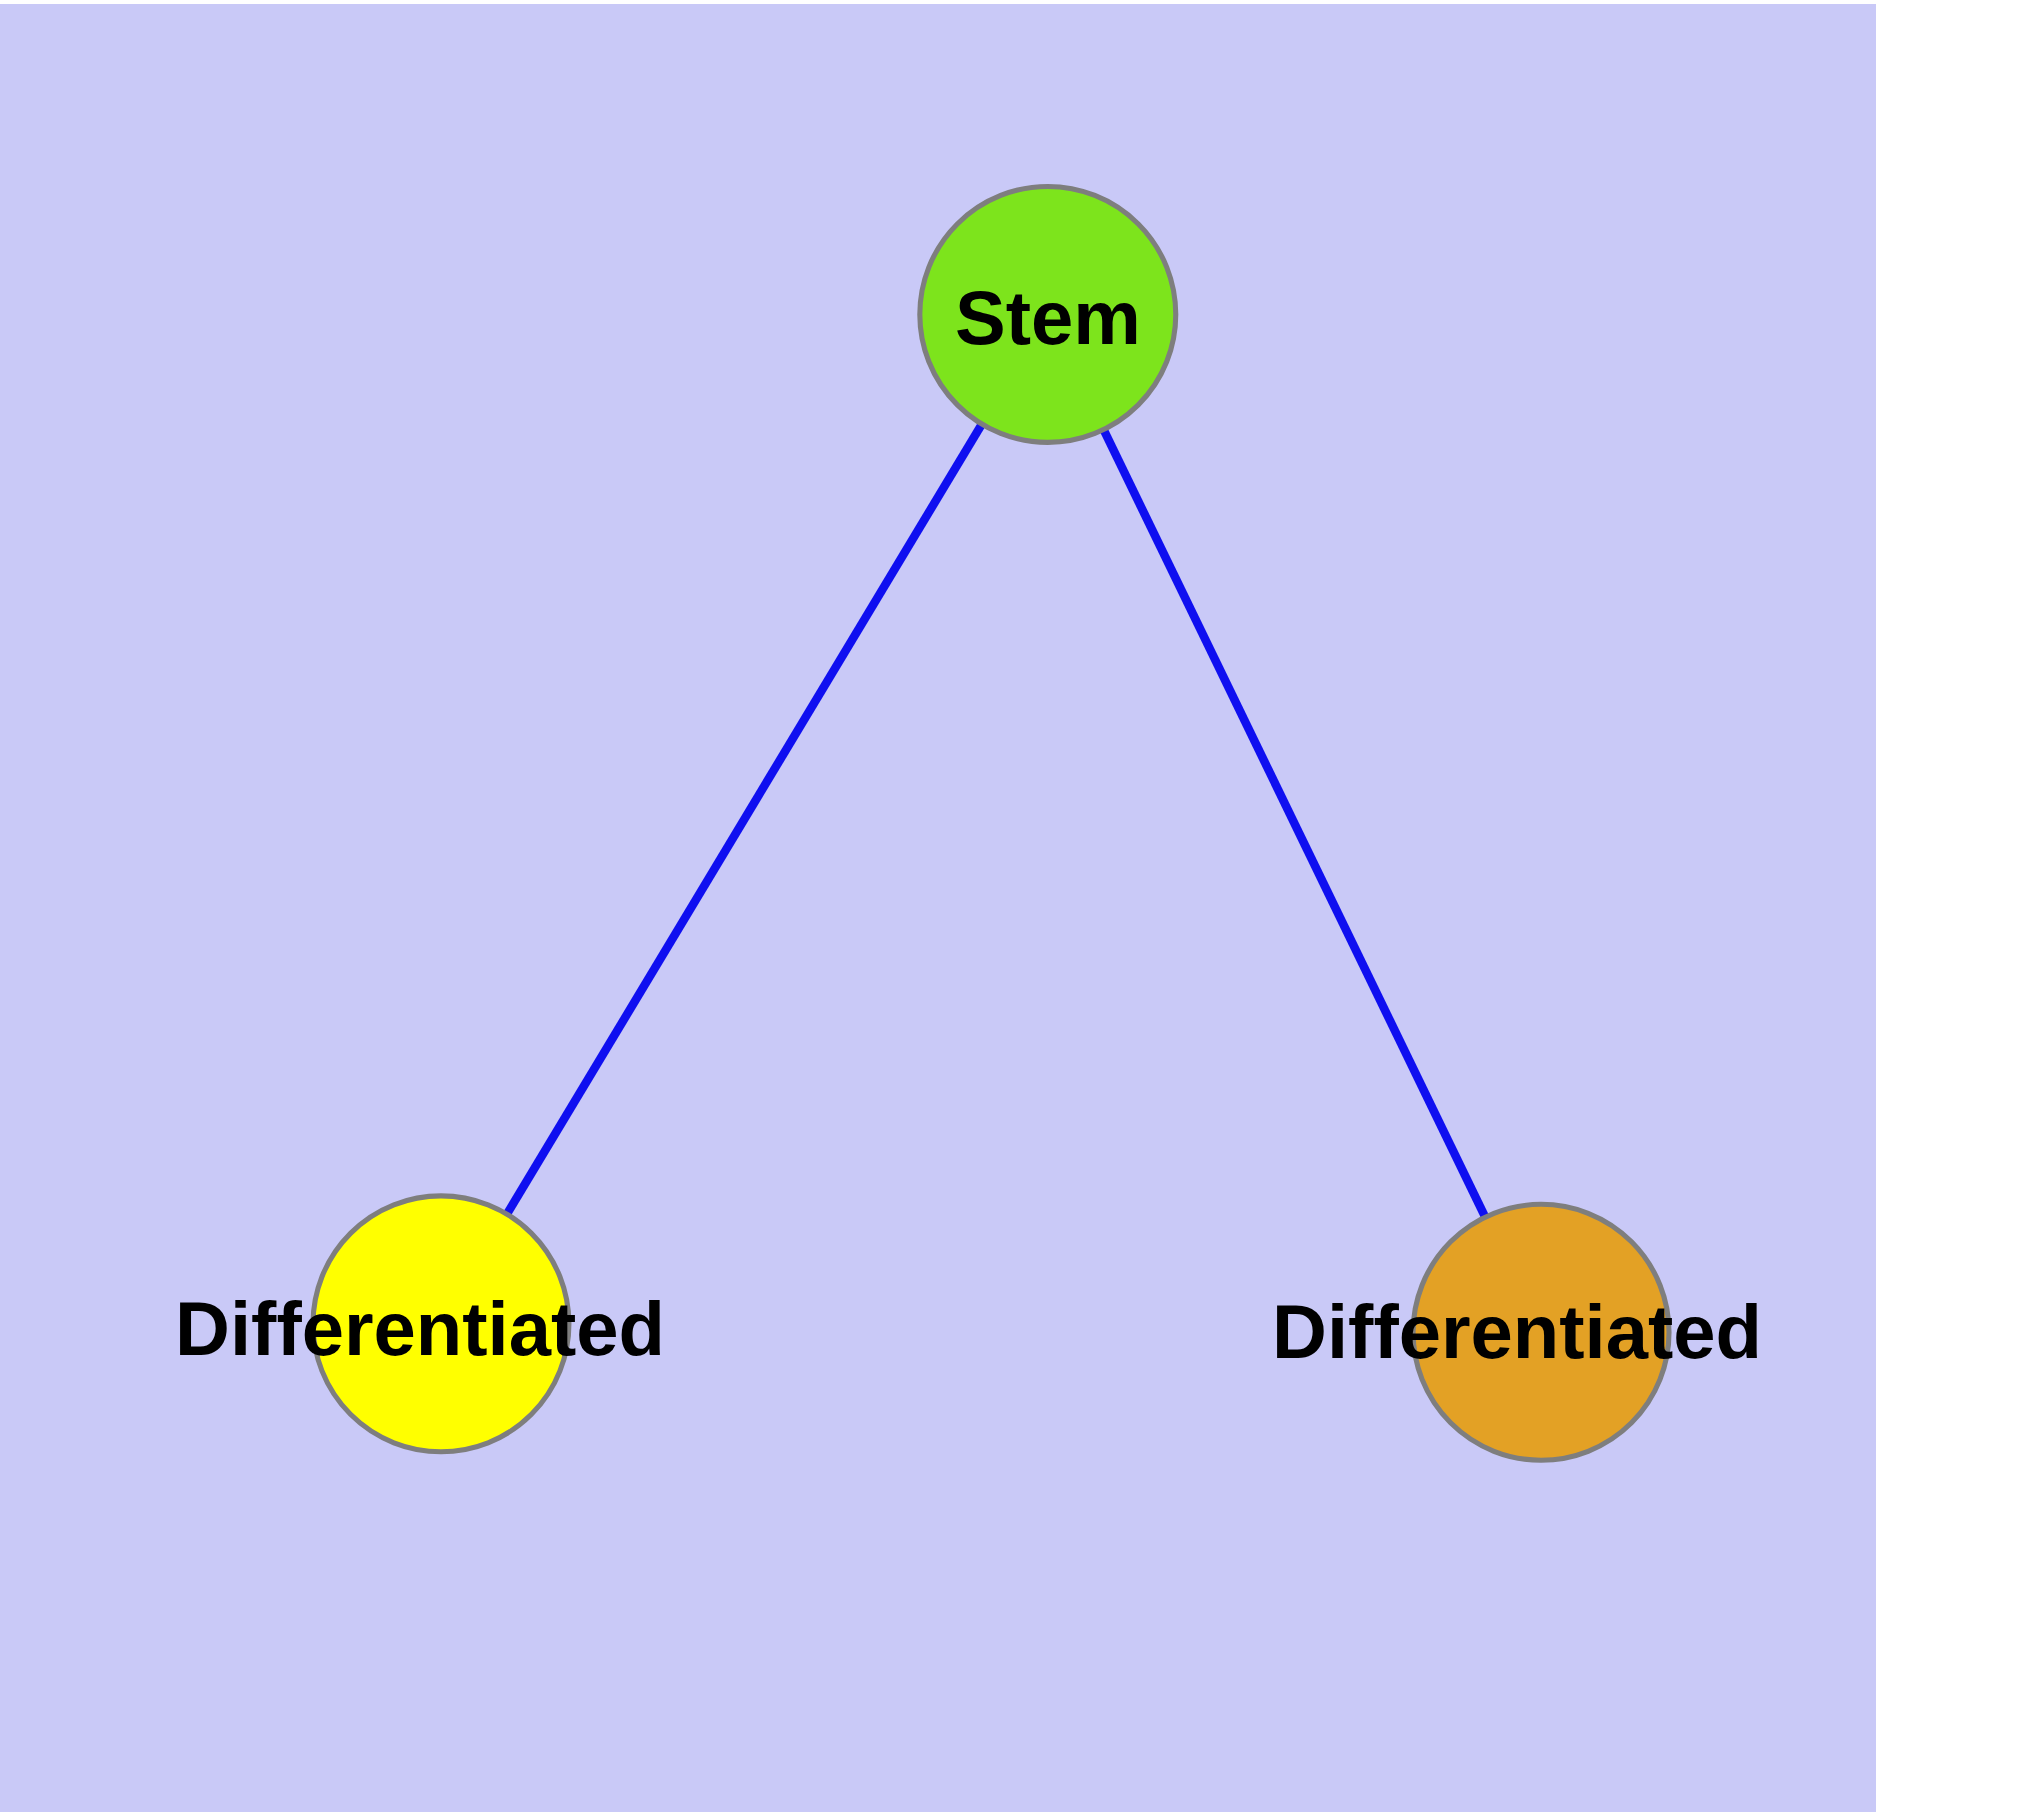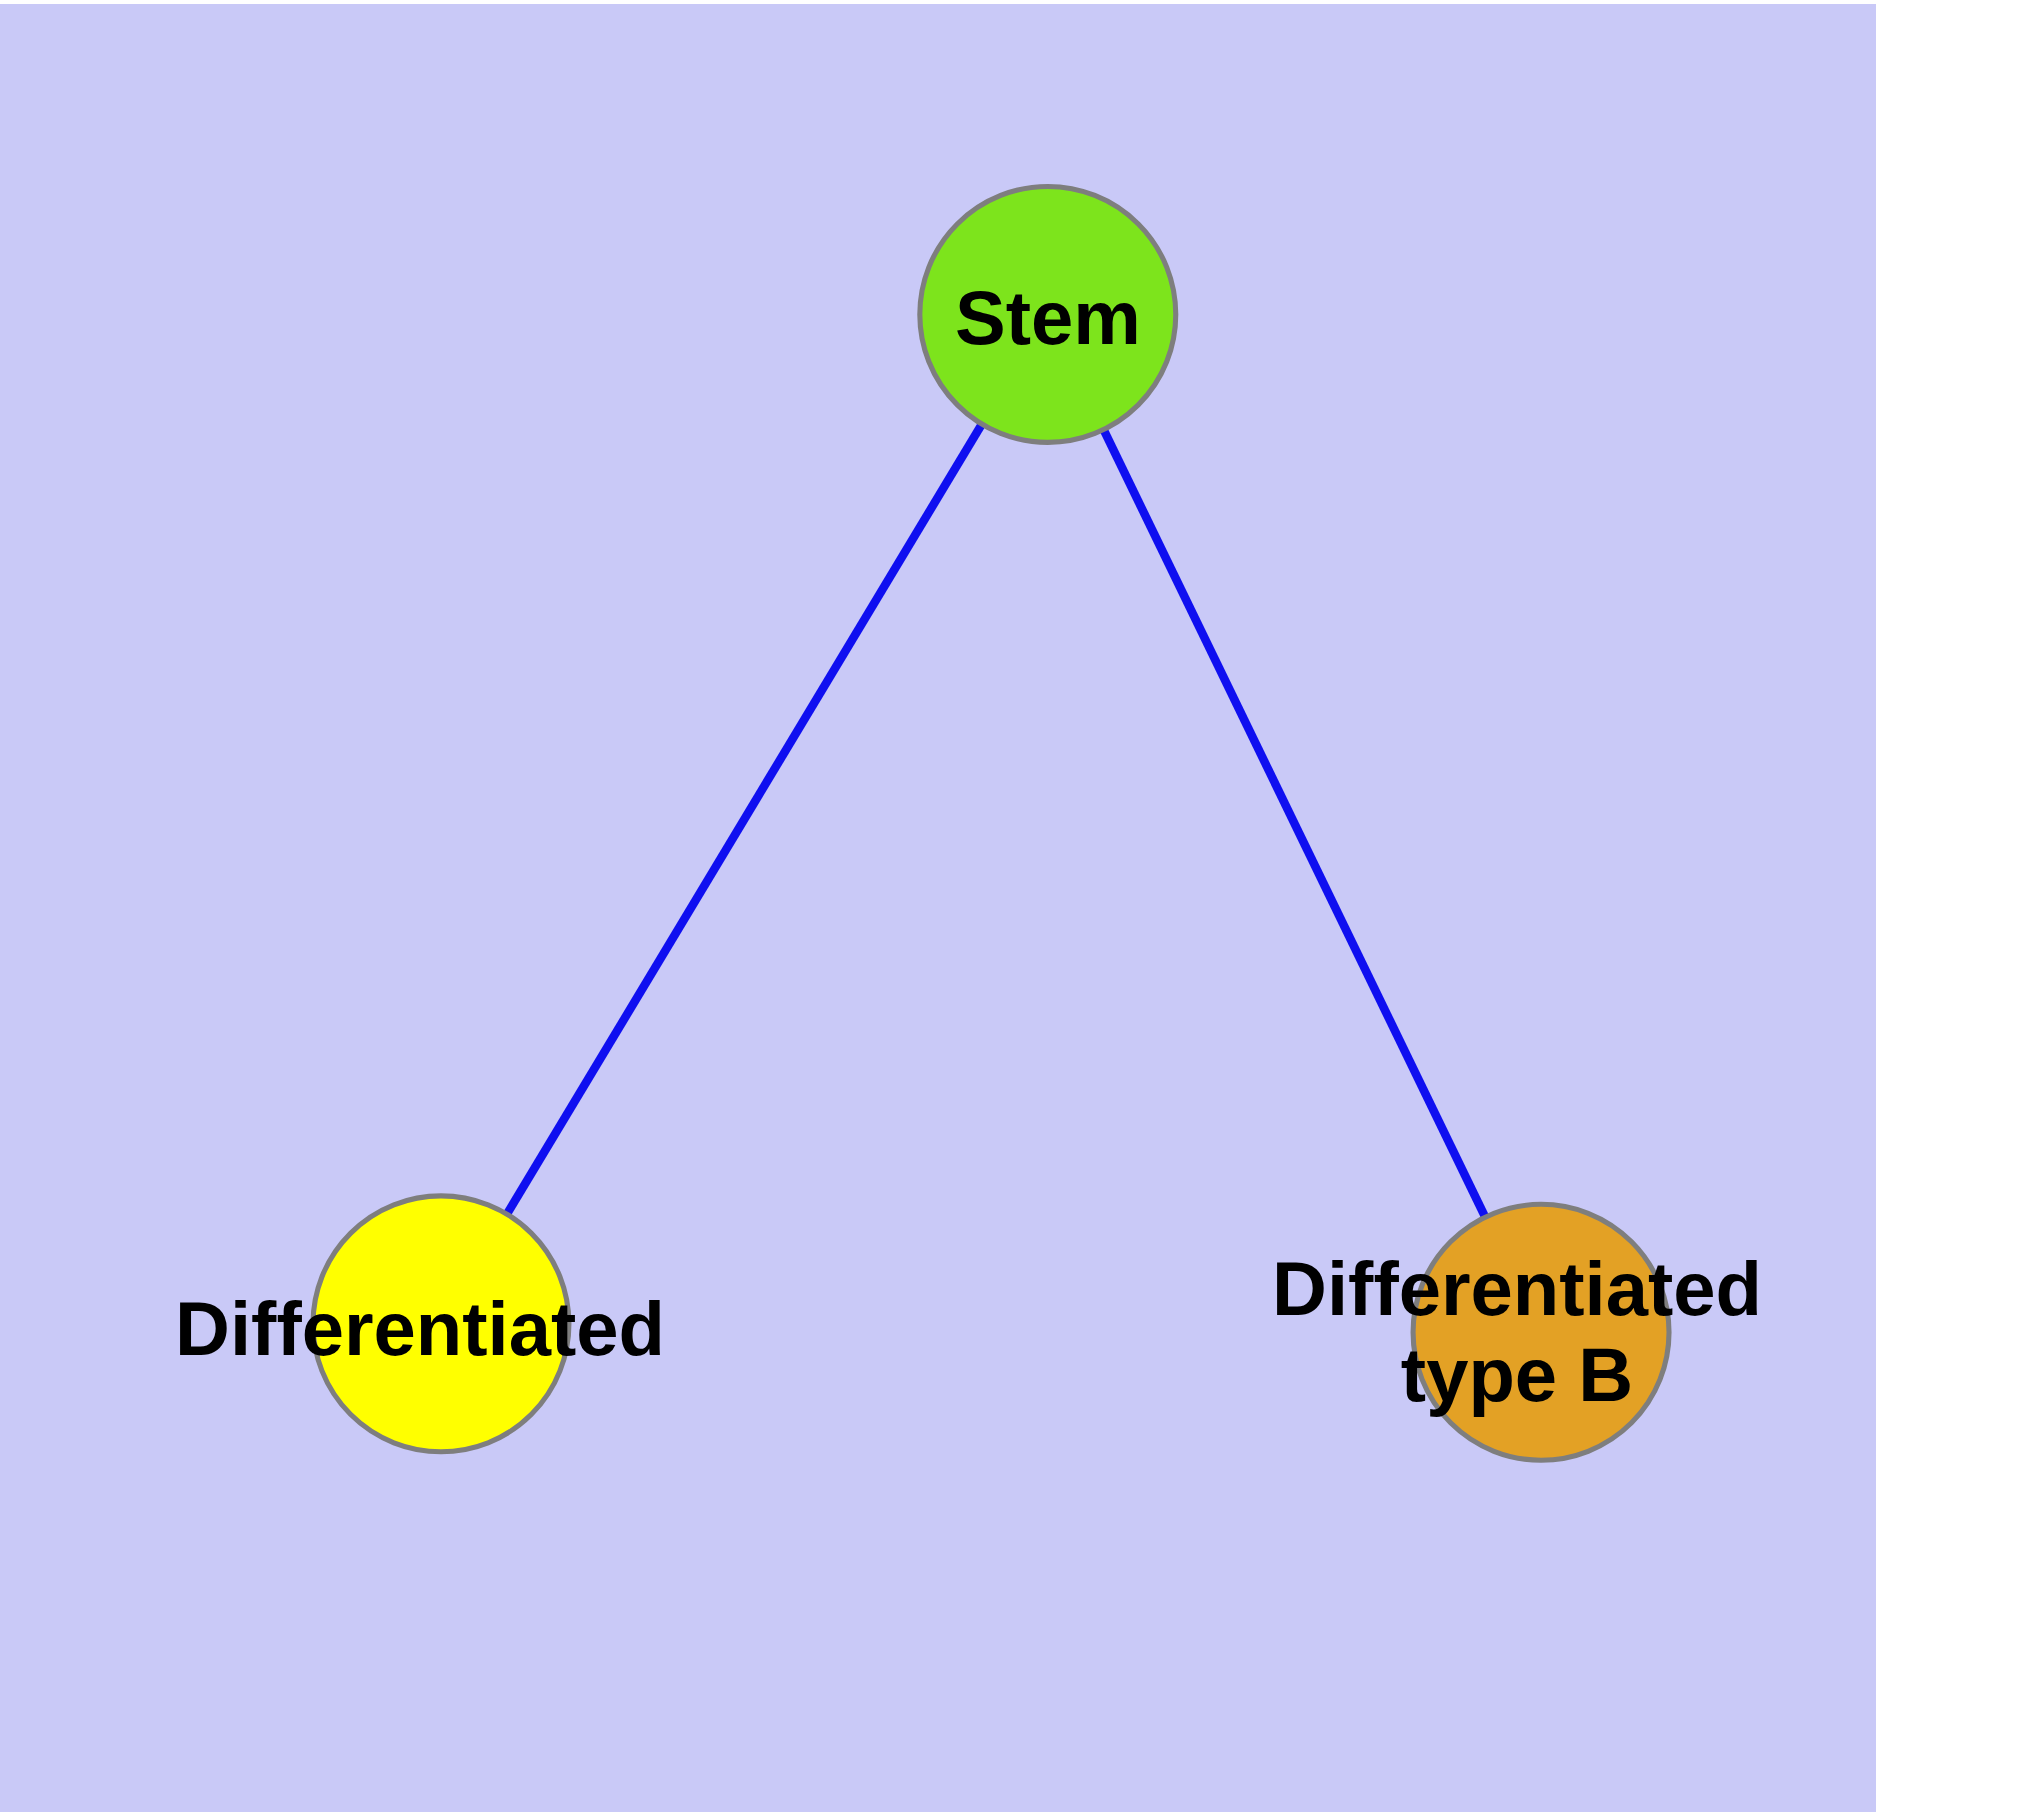--- a/index.html
+++ b/index.html
@@ -70,17 +70,16 @@
   <div class="node-label" style="left: 1048px; top: 318px;">
     <div>Stem</div>
   </div>
 
   <div class="node-label" style="left: 420px; top: 1329px;">
     <div>Differentiated</div>
   </div>
 
   <div class="node-label" style="left: 1517px; top: 1332px;">
     <div>Differentiated</div>
-    <div>type B</div>
   </div>
 
 </div>
 
 
 </body></html>

